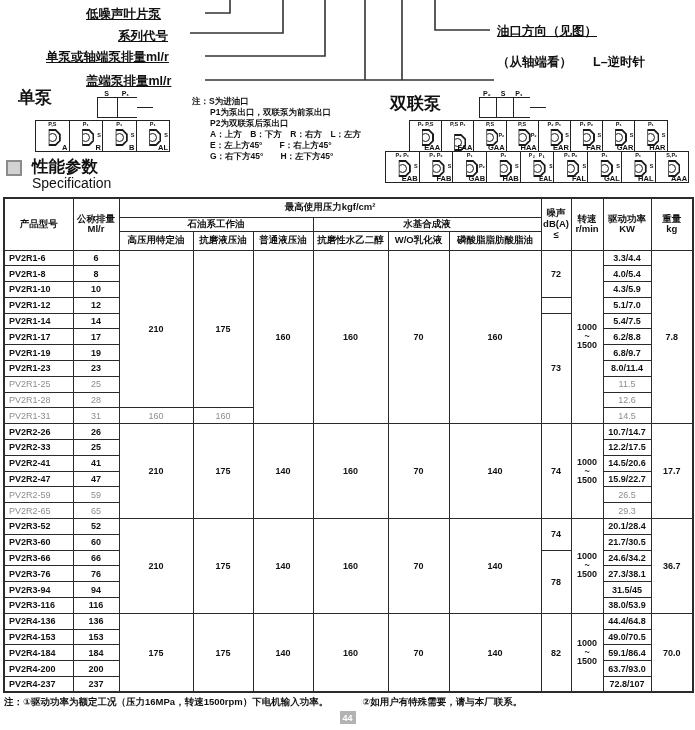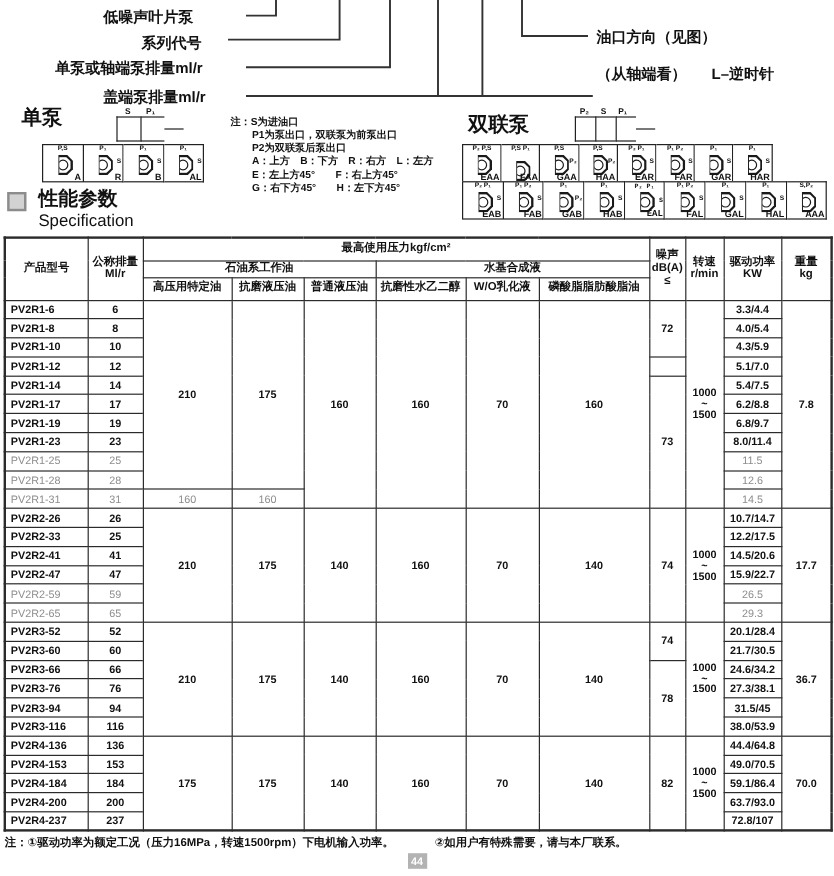--- a/index.html
+++ b/index.html
@@ -1,20 +1,20 @@
 <!DOCTYPE html>
 <html><head>
 <meta charset="utf-8">
 <style>
   html,body{margin:0;padding:0;background:#fff;}
   body{width:695px;height:730px;font-family:"Liberation Sans","DejaVu Sans",sans-serif;color:#111;overflow:hidden;}
   
   .top{position:relative;width:695px;height:197px;}
   .leads{position:absolute;left:0;top:0;}
-  .callout{position:absolute;font-weight:bold;font-size:12.5px;white-space:nowrap;}
+  .callout{position:absolute;font-weight:bold;font-size:12.5px;white-space:nowrap;text-decoration:underline;}
   .rot{position:absolute;left:497px;top:55px;font-weight:bold;font-size:12.5px;line-height:15px;}
   .rot .r2{display:inline-block;min-width:96px;}
   .pump-label{position:absolute;font-weight:bold;font-size:17px;}
   
   .sideview{position:absolute;}
   .sv-labels{display:flex;font-size:7px;font-weight:bold;}
   .sv-labels span{display:inline-block;text-align:center;}
   .sv-body{display:flex;align-items:center;}
   .sv-box{width:18px;height:19px;border:1.4px solid #222;border-right-width:0;}
   .sv-box:last-of-type{border-right-width:1.4px;}
@@ -143,21 +143,21 @@
         <div class="nut">
           <div class="nut2">
             <div class="nut3"></div>
           </div>
         </div>
         <span class="pside">S</span>
         <span class="pcode">AL</span>
       </div>
     </div>
   <div class="prow" style="left:385px;top:120px;">
-      <div class="pcell" style="width: 31.2px;">
+      <div class="pcell" style="width: 31.2px; margin-left: 24px;">
         <span class="ptop">P₂ P,S</span>
         <div class="nut">
           <div class="nut2">
             <div class="nut3"></div>
           </div>
         </div>
         <span class="pside"></span>
         <span class="pcode">EAA</span>
       </div>
       <div class="pcell" style="width: 31.2px; align-items: flex-end;">

